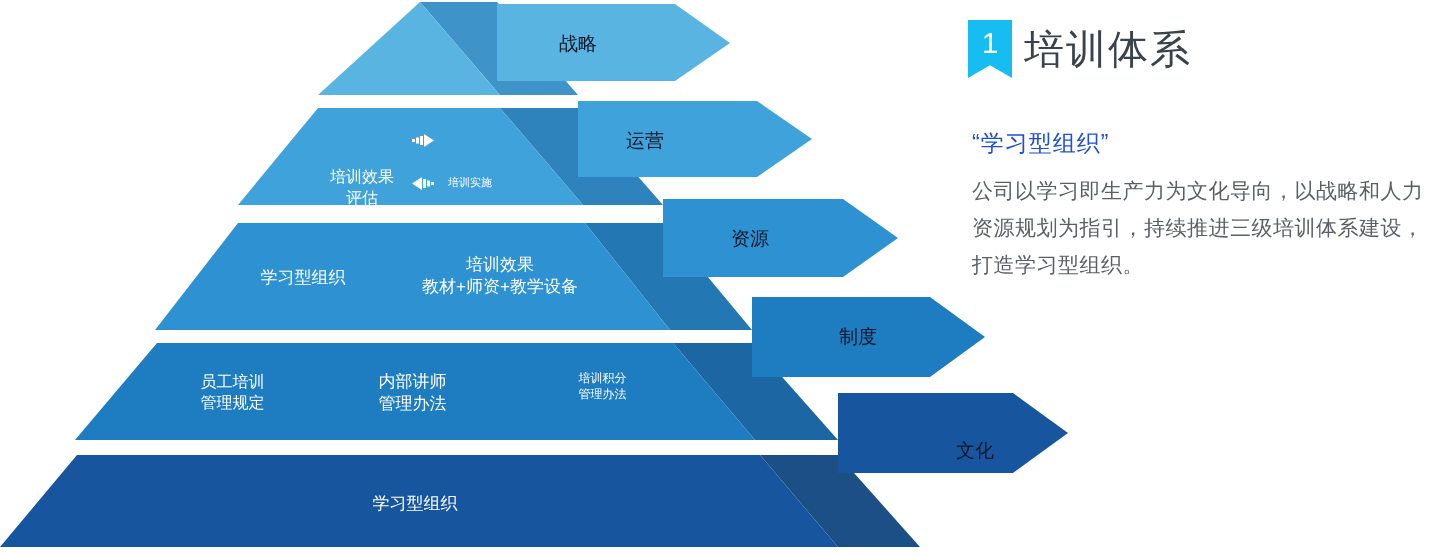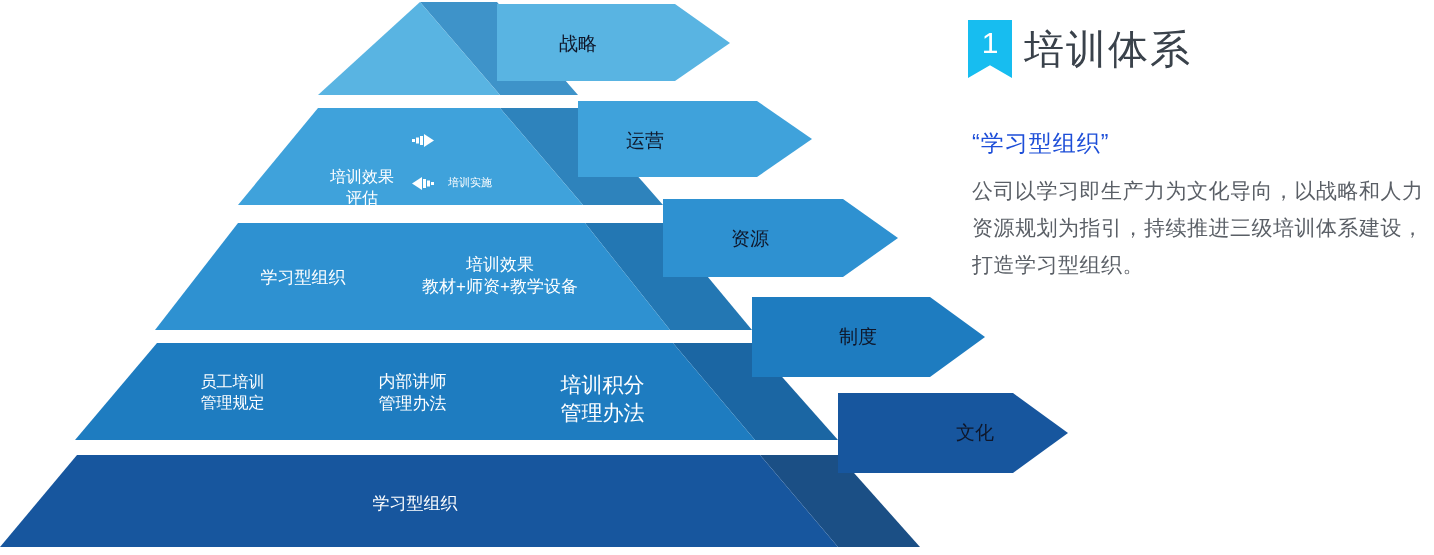--- a/index.html
+++ b/index.html
@@ -171,34 +171,34 @@
   </div>
 
   <div class="tier-label" style="left:165px; top:371px; width:135px; font-size:16px;">
     <div>员工培训</div>
     <div>管理规定</div>
   </div>
   <div class="tier-label" style="left:345px; top:371px; width:135px; font-size:17px;">
     <div>内部讲师</div>
     <div>管理办法</div>
   </div>
-  <div class="tier-label" style="left:535px; top:371px; width:135px; font-size:21px;">
+  <div class="tier-label" style="left:535px; top:371px; width:135px; font-size:12px;">
     <div>培训积分</div>
     <div>管理办法</div>
   </div>
 
   <div class="tier-label" style="left:330px; top:493px; width:170px; font-size:17px;">
     <div>学习型组织</div>
   </div>
 
   <div class="arrow-label" style="left:498px; top:31px; width:160px;">战略</div>
   <div class="arrow-label" style="left:565px; top:128px; width:160px;">运营</div>
   <div class="arrow-label" style="left:670px; top:226px; width:160px;">资源</div>
   <div class="arrow-label" style="left:778px; top:324px; width:160px;">制度</div>
-  <div class="arrow-label" style="left:895px; top:420px; width:160px;">文化</div>
+  <div class="arrow-label" style="left:895px; top:438px; width:160px;">文化</div>
 
   <div id="right-panel">
 
     <div id="heading-row">
       <div id="badge">
         <span id="badge-number">1</span>
       </div>
       <div id="heading-title">培训体系</div>
     </div>
 

